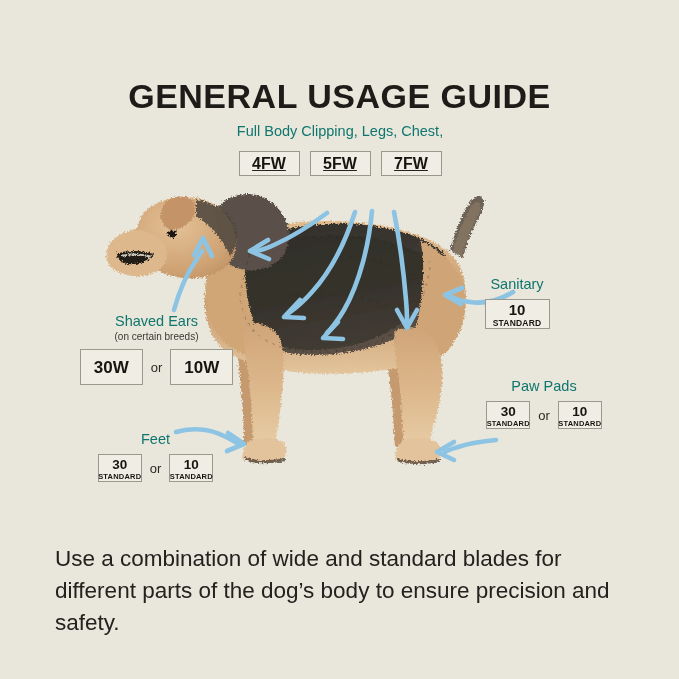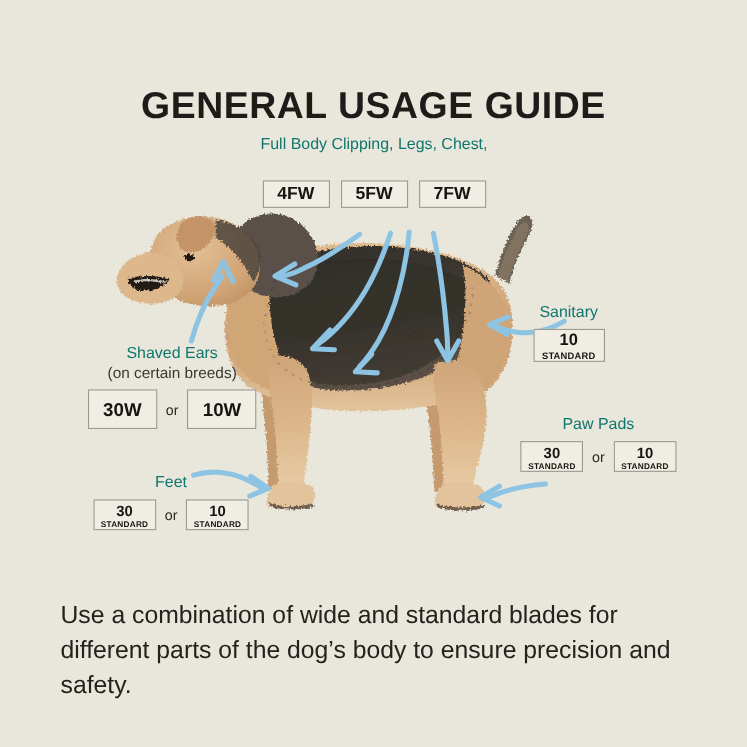--- a/index.html
+++ b/index.html
@@ -45,21 +45,21 @@
   }
   .anno-label {
     font-size: 14.5px;
     color: #0f766e;
     line-height: 1.38;
     white-space: nowrap;
     font-weight: 400;
   }
   .anno-label.wrap { white-space: normal; }
   .anno-sub {
-    font-size: 14px;
+    font-size: 10px;
     color: #3a3933;
     margin-top: -1px;
     line-height: 1.3;
     white-space: nowrap;
   }
 
   .badge-row {
     display: flex;
     align-items: center;
     justify-content: center;
@@ -106,30 +106,30 @@
 
   .badge.std {
     width: 65px;
     height: 30px;
     padding-top: 2px;
   }
   .badge.std .badge-main { font-size: 15px; margin-bottom: 2px; }
   .badge.std .badge-sub { font-size: 8.5px; }
 
   .badge.std-sm {
-    width: 57px;
+    width: 44px;
     height: 28px;
     padding-top: 2px;
   }
   .badge.std-sm .badge-main { font-size: 13.5px; margin-bottom: 2px; }
   .badge.std-sm .badge-sub { font-size: 7.5px; }
 
   
   #anno-fullbody { top: 121px; left: 196px; width: 288px; }
-  #anno-fullbody .badge-row { gap: 10px; margin-top: 23px; }
+  #anno-fullbody .badge-row { gap: 10px; margin-top: 10px; text-decoration: underline; }
 
   #anno-sanitary { top: 228px; left: 455px; width: 124px; margin-top: 46px; }
   #anno-sanitary .badge-row { margin-top: 5px; }
 
   #anno-shaved { top: 311px; left: 62px; width: 189px; }
   #anno-shaved .badge-row { margin-top: 6px; }
 
   #anno-pawpads { top: 376px; left: 446px; width: 196px; }
   #anno-pawpads .badge-row { margin-top: 5px; }
 

